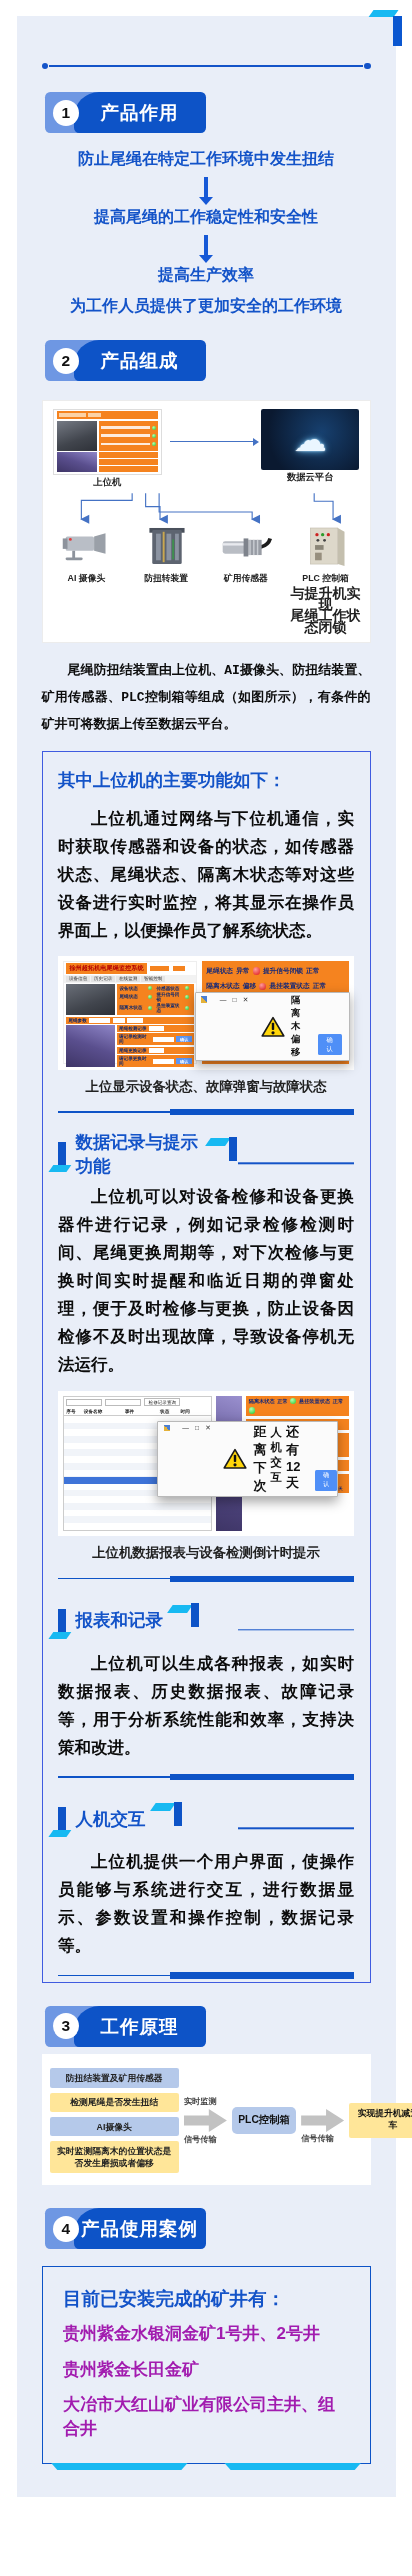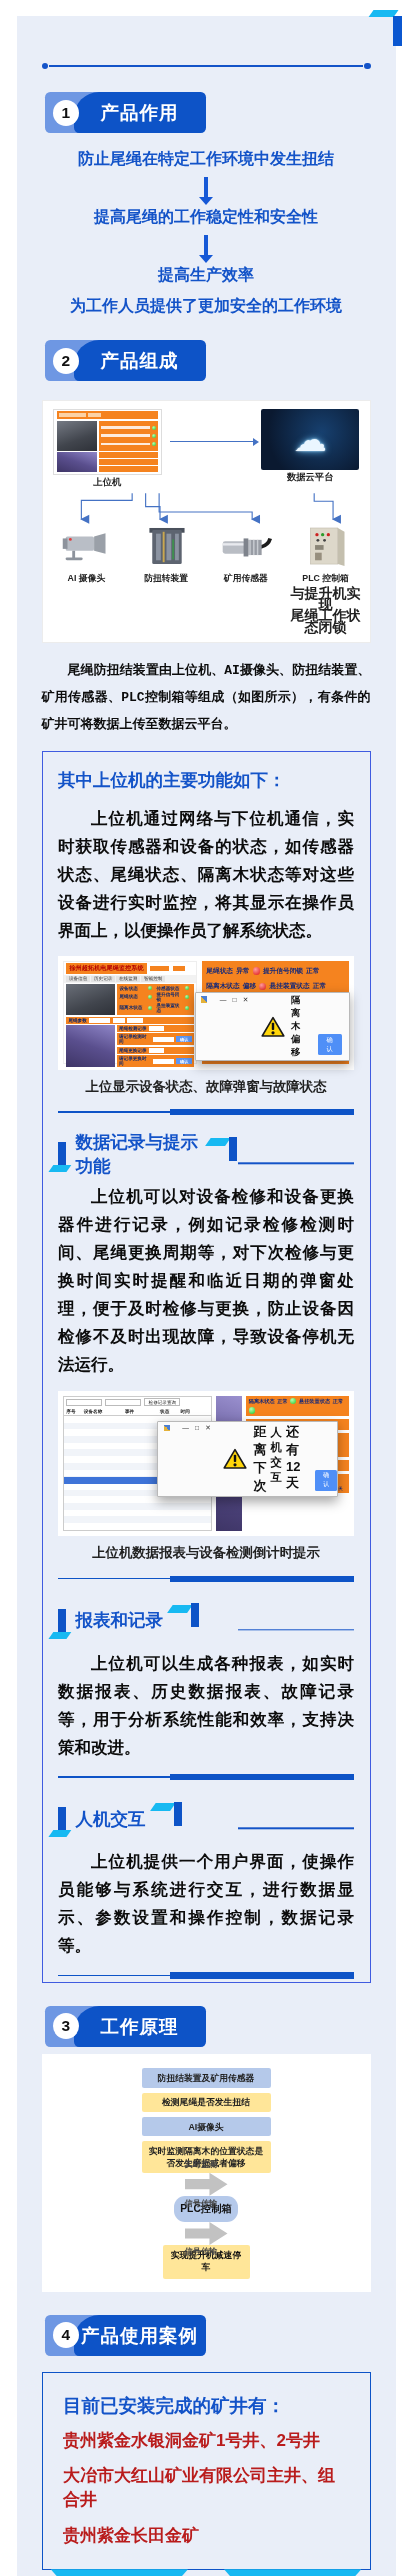--- a/index.html
+++ b/index.html
@@ -136,41 +136,41 @@
   .s2-hl { position:absolute; top:61px; left:0; right:0; height:6.7px; background:#3f74d8; }
   .s2-photo { width:9%; background:linear-gradient(200deg,#9a90cf,#5a4f8e 50%,#3e3566); }
   .s2-right { flex:1; display:flex; flex-direction:column; gap:3.1px; }
   .s2r-strip { background:#f5831f; padding:2.1px 3.1px; font-size:5.2px; font-weight:800; color:#14297a;
     display:flex; align-items:center; gap:2.6px; flex-wrap:wrap; }
   .s2r-strip .tiny { font-size:4.1px; font-weight:700; }
   .s2-date { background:#fff; font-size:4.1px; font-weight:400; color:#333; padding:0.5px 2.1px; white-space:nowrap; }
   .s2 .mock-dialog { left:33%; top:25px; width:181px; }
 
   
-  .principle-box { background:#fff; margin-top:7.2px; padding:14.4px 8.2px 12.4px; display:flex; align-items:center;flex-direction:column; }
+  .principle-box { background:#fff; margin-top:7.2px; padding:14.4px 8.2px 12.4px; display:flex; align-items:center; }
   .pr-left { display:flex; flex-direction:column; gap:5.2px; width:129px; flex:none; }
   .pr-box { font-size:8.8px; font-weight:700; color:#222; text-align:center; padding:3.6px 3.1px; border-radius:2.1px; line-height:12px; }
   .pr-blue { background:#b5c9ea; }
   .pr-yellow { background:#ffe699; }
   .pr-arrowwrap { position:relative; margin:0 5.2px; flex:none; }
   .pr-arrow { width:43px; height:23px; background:#c2c2c2;
     clip-path:polygon(0 28%,58% 28%,58% 0,100% 50%,58% 100%,58% 72%,0 72%); }
   .pr-lab-top { position:absolute; top:-13.4px; left:0; font-size:8.2px; font-weight:700; color:#444; white-space:nowrap; }
   .pr-lab-bot { position:absolute; bottom:-13.4px; left:0; font-size:8.2px; font-weight:700; color:#444; white-space:nowrap; }
-  .pr-plc { background:#b5c9ea; font-size:10.3px; font-weight:800; padding:6.2px 6.2px; border-radius:11px; flex:none; }
+  .pr-plc { background:#b5c9ea; font-size:10.3px; font-weight:800; padding:6.2px 6.2px; border-radius:5px; flex:none; }
   .pr-result { background:#ffe699; font-size:8.8px; font-weight:800; padding:5.2px 4.1px; border-radius:2.1px; flex:none; max-width:87px; text-align:center; }
 
   
   .case-box { border:1.5px solid #0d53c7; margin-top:16.5px; padding:19.6px 20.6px 21.6px; position:relative; }
   .case-box::before, .case-box::after { content:""; position:absolute; bottom:-7.7px; height:7.7px; background:#17b9f2;
     clip-path:polygon(0 0,100% 0,95% 100%,5% 100%); }
   .case-box::before { left:8.2px; width:42%; }
   .case-box::after { right:8.2px; width:42%; }
   .case-title { font-size:18.5px; font-weight:800; color:#1353c8; }
-  .case-item { font-size:17px; font-weight:600; color:#b91c1c; margin-top:11.3px; line-height:24px; }
+  .case-item { font-size:17px; font-weight:600; color:#a21caf; margin-top:11.3px; line-height:24px; }
 </style>
 </head>
 <body>
 
 <div class="page">
   <div class="main-panel">
     <div class="fold-cyan"></div>
     <div class="fold-blue"></div>
 
     <div class="tdiv">
@@ -574,21 +574,21 @@
 
     <div class="badge">
       <div class="badge-left"></div>
       <div class="badge-num">4</div>
       <div class="badge-main">产品使用案例</div>
     </div>
 
     <div class="case-box">
       <div class="case-title">目前已安装完成的矿井有：</div>
       <div class="case-item">贵州紫金水银洞金矿1号井、2号井</div>
+      <div class="case-item">贵州紫金长田金矿</div>
       <div class="case-item">大冶市大红山矿业有限公司主井、组合井</div>
-      <div class="case-item">贵州紫金长田金矿</div>
 
     </div>
 
   </div>
 
 </div>
 
 
 </body></html>

